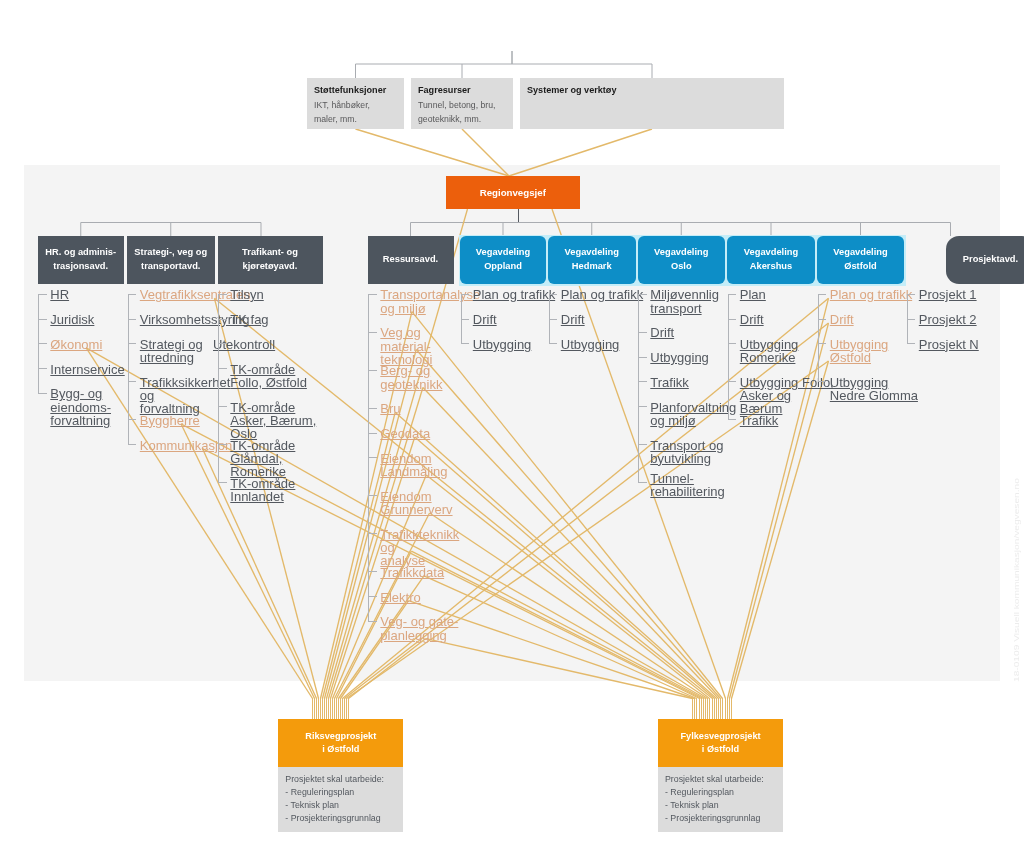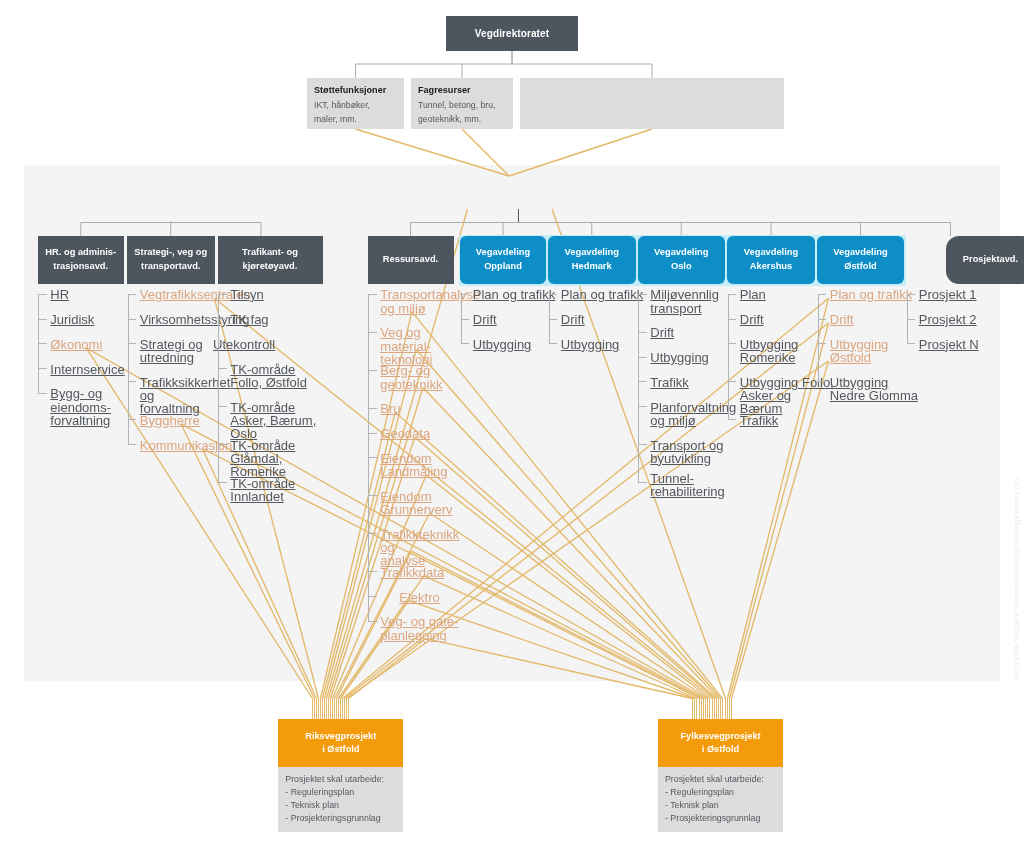--- a/index.html
+++ b/index.html
@@ -152,39 +152,40 @@
       <polyline points="828.5,298.3 727.5,698.5" fill="none" stroke="#e3b96a" stroke-width="1.35"></polyline>
       <polyline points="727.5,697.9 727.5,719.4" fill="none" stroke="#e3b96a" stroke-width="1" shape-rendering="crispEdges"></polyline>
       <polyline points="828.5,323.05 729.5,698.5" fill="none" stroke="#e3b96a" stroke-width="1.35"></polyline>
       <polyline points="729.5,697.9 729.5,719.4" fill="none" stroke="#e3b96a" stroke-width="1" shape-rendering="crispEdges"></polyline>
       <polyline points="828.5,361.05 731.5,698.5" fill="none" stroke="#e3b96a" stroke-width="1.35"></polyline>
       <polyline points="731.5,697.9 731.5,719.4" fill="none" stroke="#e3b96a" stroke-width="1" shape-rendering="crispEdges"></polyline>
     </svg>
 
   <div id="panel"></div>
 
-  <div id="topbox">
-    <span>Vegdirektoratet</span>
-  </div>
 
   <div id="cards">
       <div class="gcard" style="left: 307px; top: 78px; width: 97px; height: 51px;">
         <div class="gh">Støttefunksjoner</div>
         <div class="gb">IKT, hånbøker,
 maler, mm.</div>
       </div>
       <div class="gcard" style="left: 411px; top: 78px; width: 102px; height: 51px;">
         <div class="gh">Fagresurser</div>
         <div class="gb">Tunnel, betong, bru,
 geoteknikk, mm.</div>
       </div>
       <div class="gcard" style="left: 520px; top: 78px; width: 264px; height: 51px;">
+        <div class="gh">Systemer og verktøy</div>
       </div>
     </div>
 
+  <div id="regionhead">
+    <span>Regionvegsjef</span>
+  </div>
 
   <div id="cols">
       <div id="bluebg" style="left: 458.5px; top: 234.5px; width: 447px; height: 51px;"></div>
       <div class="colhead dark" style="left: 37.5px; top: 236px; width: 86.5px; height: 48px; z-index: 10;">
         <span style="white-space: pre-line;">HR. og adminis-
 trasjonsavd.</span>
       </div>
       <div class="item" style="left: 50.3px; top: 288.3px; width: 92.5px; white-space: pre-line;">HR</div>
       <div class="item" style="left: 50.3px; top: 313.05px; width: 92.5px; white-space: pre-line;">Juridisk</div>
       <div class="item hl" style="left: 50.3px; top: 337.8px; width: 92.5px; white-space: pre-line;">Økonomi</div>
@@ -251,21 +252,21 @@
 geoteknikk</div>
       <div class="item hl" style="left: 380.3px; top: 402.3px; width: 92px; white-space: pre-line;">Bru</div>
       <div class="item hl" style="left: 380.3px; top: 427.05px; width: 92px; white-space: pre-line;">Geodata</div>
       <div class="item hl" style="left: 380.3px; top: 451.8px; width: 92px; white-space: pre-line;">Eiendom
 Landmåling</div>
       <div class="item hl" style="left: 380.3px; top: 489.8px; width: 92px; white-space: pre-line;">Eiendom
 Grunnerverv</div>
       <div class="item hl" style="left: 380.3px; top: 527.8px; width: 92px; white-space: pre-line;">Trafikkteknikk og
 analyse</div>
       <div class="item hl" style="left: 380.3px; top: 565.8px; width: 92px; white-space: pre-line;">Trafikkdata</div>
-      <div class="item hl" style="left: 380.3px; top: 590.55px; width: 92px; white-space: pre-line; margin-left: 19px;">Elektro</div>
+      <div class="item hl" style="left: 380.3px; top: 590.55px; width: 92px; white-space: pre-line;">Elektro</div>
       <div class="item hl" style="left: 380.3px; top: 615.3px; width: 92px; white-space: pre-line;">Veg- og gate-
 planlegging</div>
       <div class="brk" style="left: 368.3px; top: 293.8px; width: 1px; height: 327px; background: rgb(176, 179, 184);"></div>
       <div class="brk" style="left: 368.3px; top: 293.8px; width: 8.6px; height: 1px; background: rgb(176, 179, 184);"></div>
       <div class="brk" style="left: 368.3px; top: 331.8px; width: 8.6px; height: 1px; background: rgb(176, 179, 184);"></div>
       <div class="brk" style="left: 368.3px; top: 369.8px; width: 8.6px; height: 1px; background: rgb(176, 179, 184);"></div>
       <div class="brk" style="left: 368.3px; top: 407.8px; width: 8.6px; height: 1px; background: rgb(176, 179, 184);"></div>
       <div class="brk" style="left: 368.3px; top: 432.55px; width: 8.6px; height: 1px; background: rgb(176, 179, 184);"></div>
       <div class="brk" style="left: 368.3px; top: 457.3px; width: 8.6px; height: 1px; background: rgb(176, 179, 184);"></div>
       <div class="brk" style="left: 368.3px; top: 495.3px; width: 8.6px; height: 1px; background: rgb(176, 179, 184);"></div>

